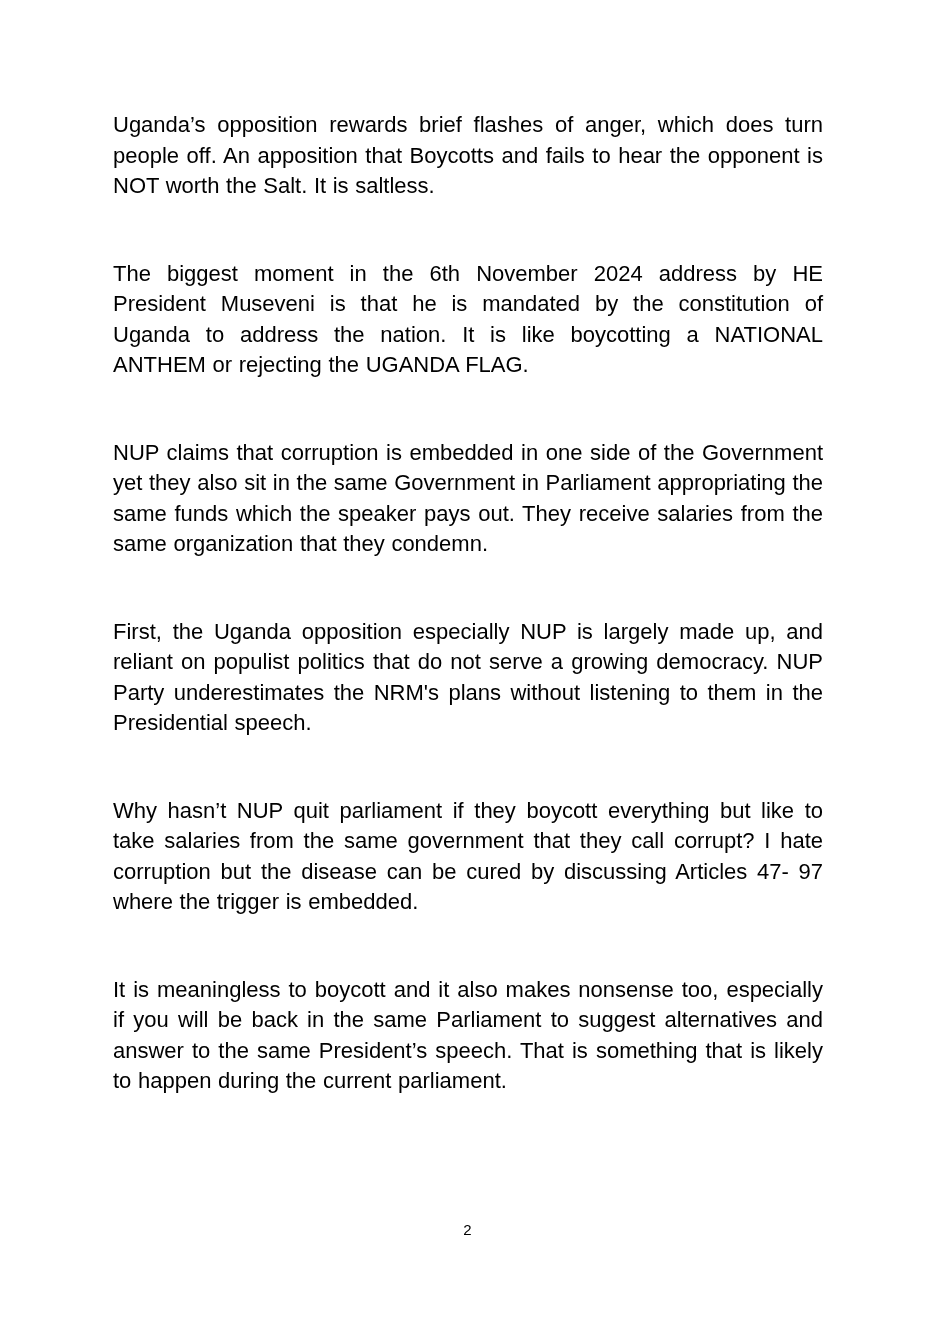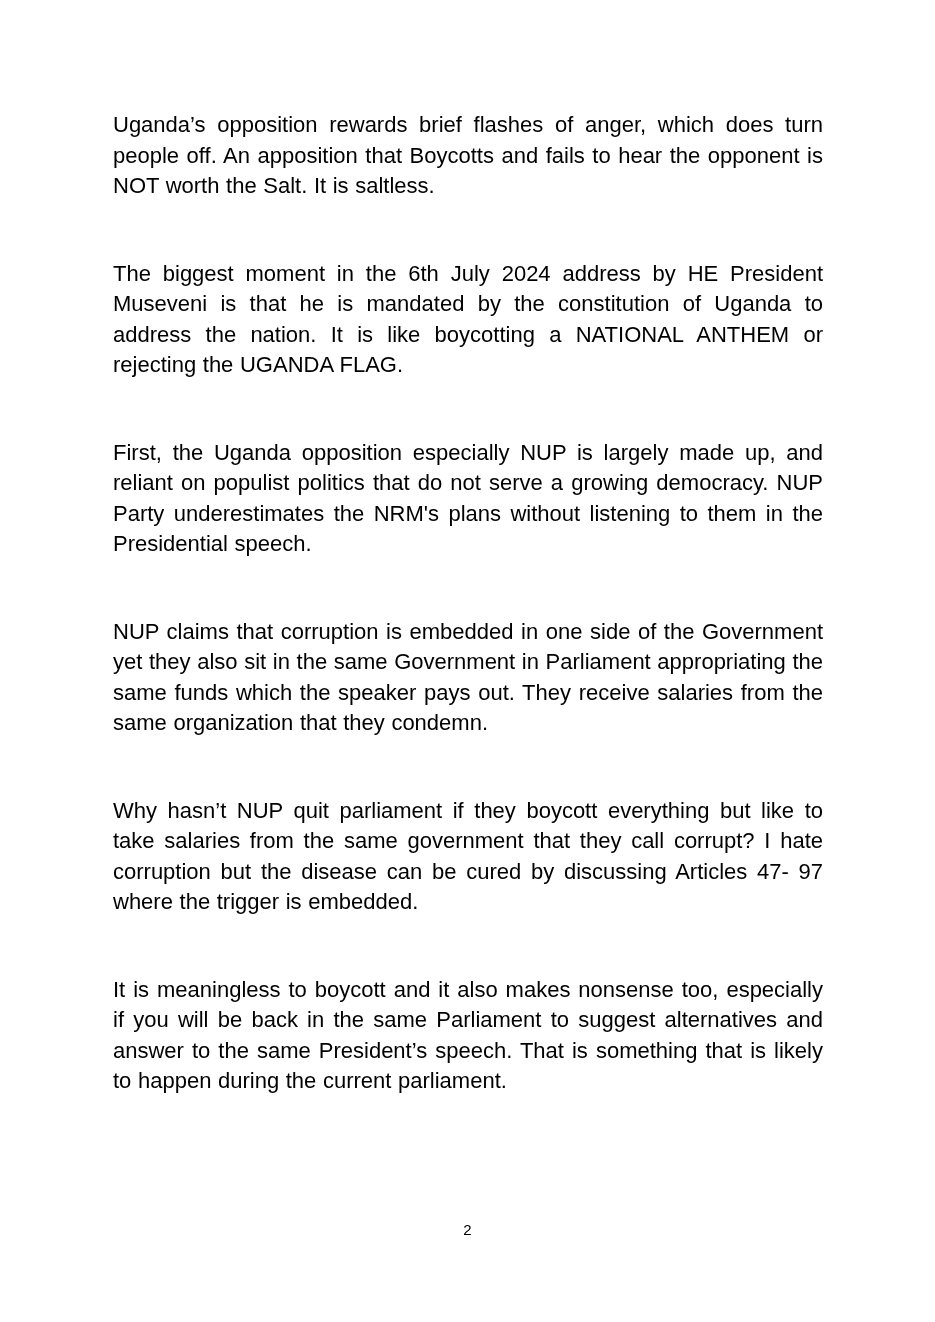--- a/index.html
+++ b/index.html
@@ -40,20 +40,20 @@
     font-size: 15px;
     color: #000000;
   }
 </style>
 </head>
 <body>
 
 <div class="page">
   <div class="content">
     <p>Uganda’s opposition rewards brief flashes of anger, which does turn people off. An apposition that Boycotts and fails to hear the opponent is NOT worth the Salt. It is saltless.</p>
-    <p>The biggest moment in the 6th July 2024 address by HE President Museveni is that he is mandated by the constitution of Uganda to address the nation. It is like boycotting a NATIONAL ANTHEM or rejecting the UGANDA FLAG.</p>
+    <p>The biggest moment in the 6th November 2024 address by HE President Museveni is that he is mandated by the constitution of Uganda to address the nation. It is like boycotting a NATIONAL ANTHEM or rejecting the UGANDA FLAG.</p>
+    <p>NUP claims that corruption is embedded in one side of the Government yet they also sit in the same Government in Parliament appropriating the same funds which the speaker pays out. They receive salaries from the same organization that they condemn.</p>
     <p>First, the Uganda opposition especially NUP is largely made up, and reliant on populist politics that do not serve a growing democracy. NUP Party underestimates the NRM's plans without listening to them in the Presidential speech.</p>
-    <p>NUP claims that corruption is embedded in one side of the Government yet they also sit in the same Government in Parliament appropriating the same funds which the speaker pays out. They receive salaries from the same organization that they condemn.</p>
     <p>Why hasn’t NUP quit parliament if they boycott everything but like to take salaries from the same government that they call corrupt?  I hate corruption but the disease can be cured by discussing Articles 47- 97 where the trigger is embedded.</p>
     <p>It is meaningless to boycott and it also makes nonsense too, especially if you will be back in the same Parliament to suggest alternatives and answer to the same President’s speech. That is something that is likely to happen during the current parliament.</p>
   </div>
   <div class="page-number">2</div>
 </div>
 
 </body></html>

